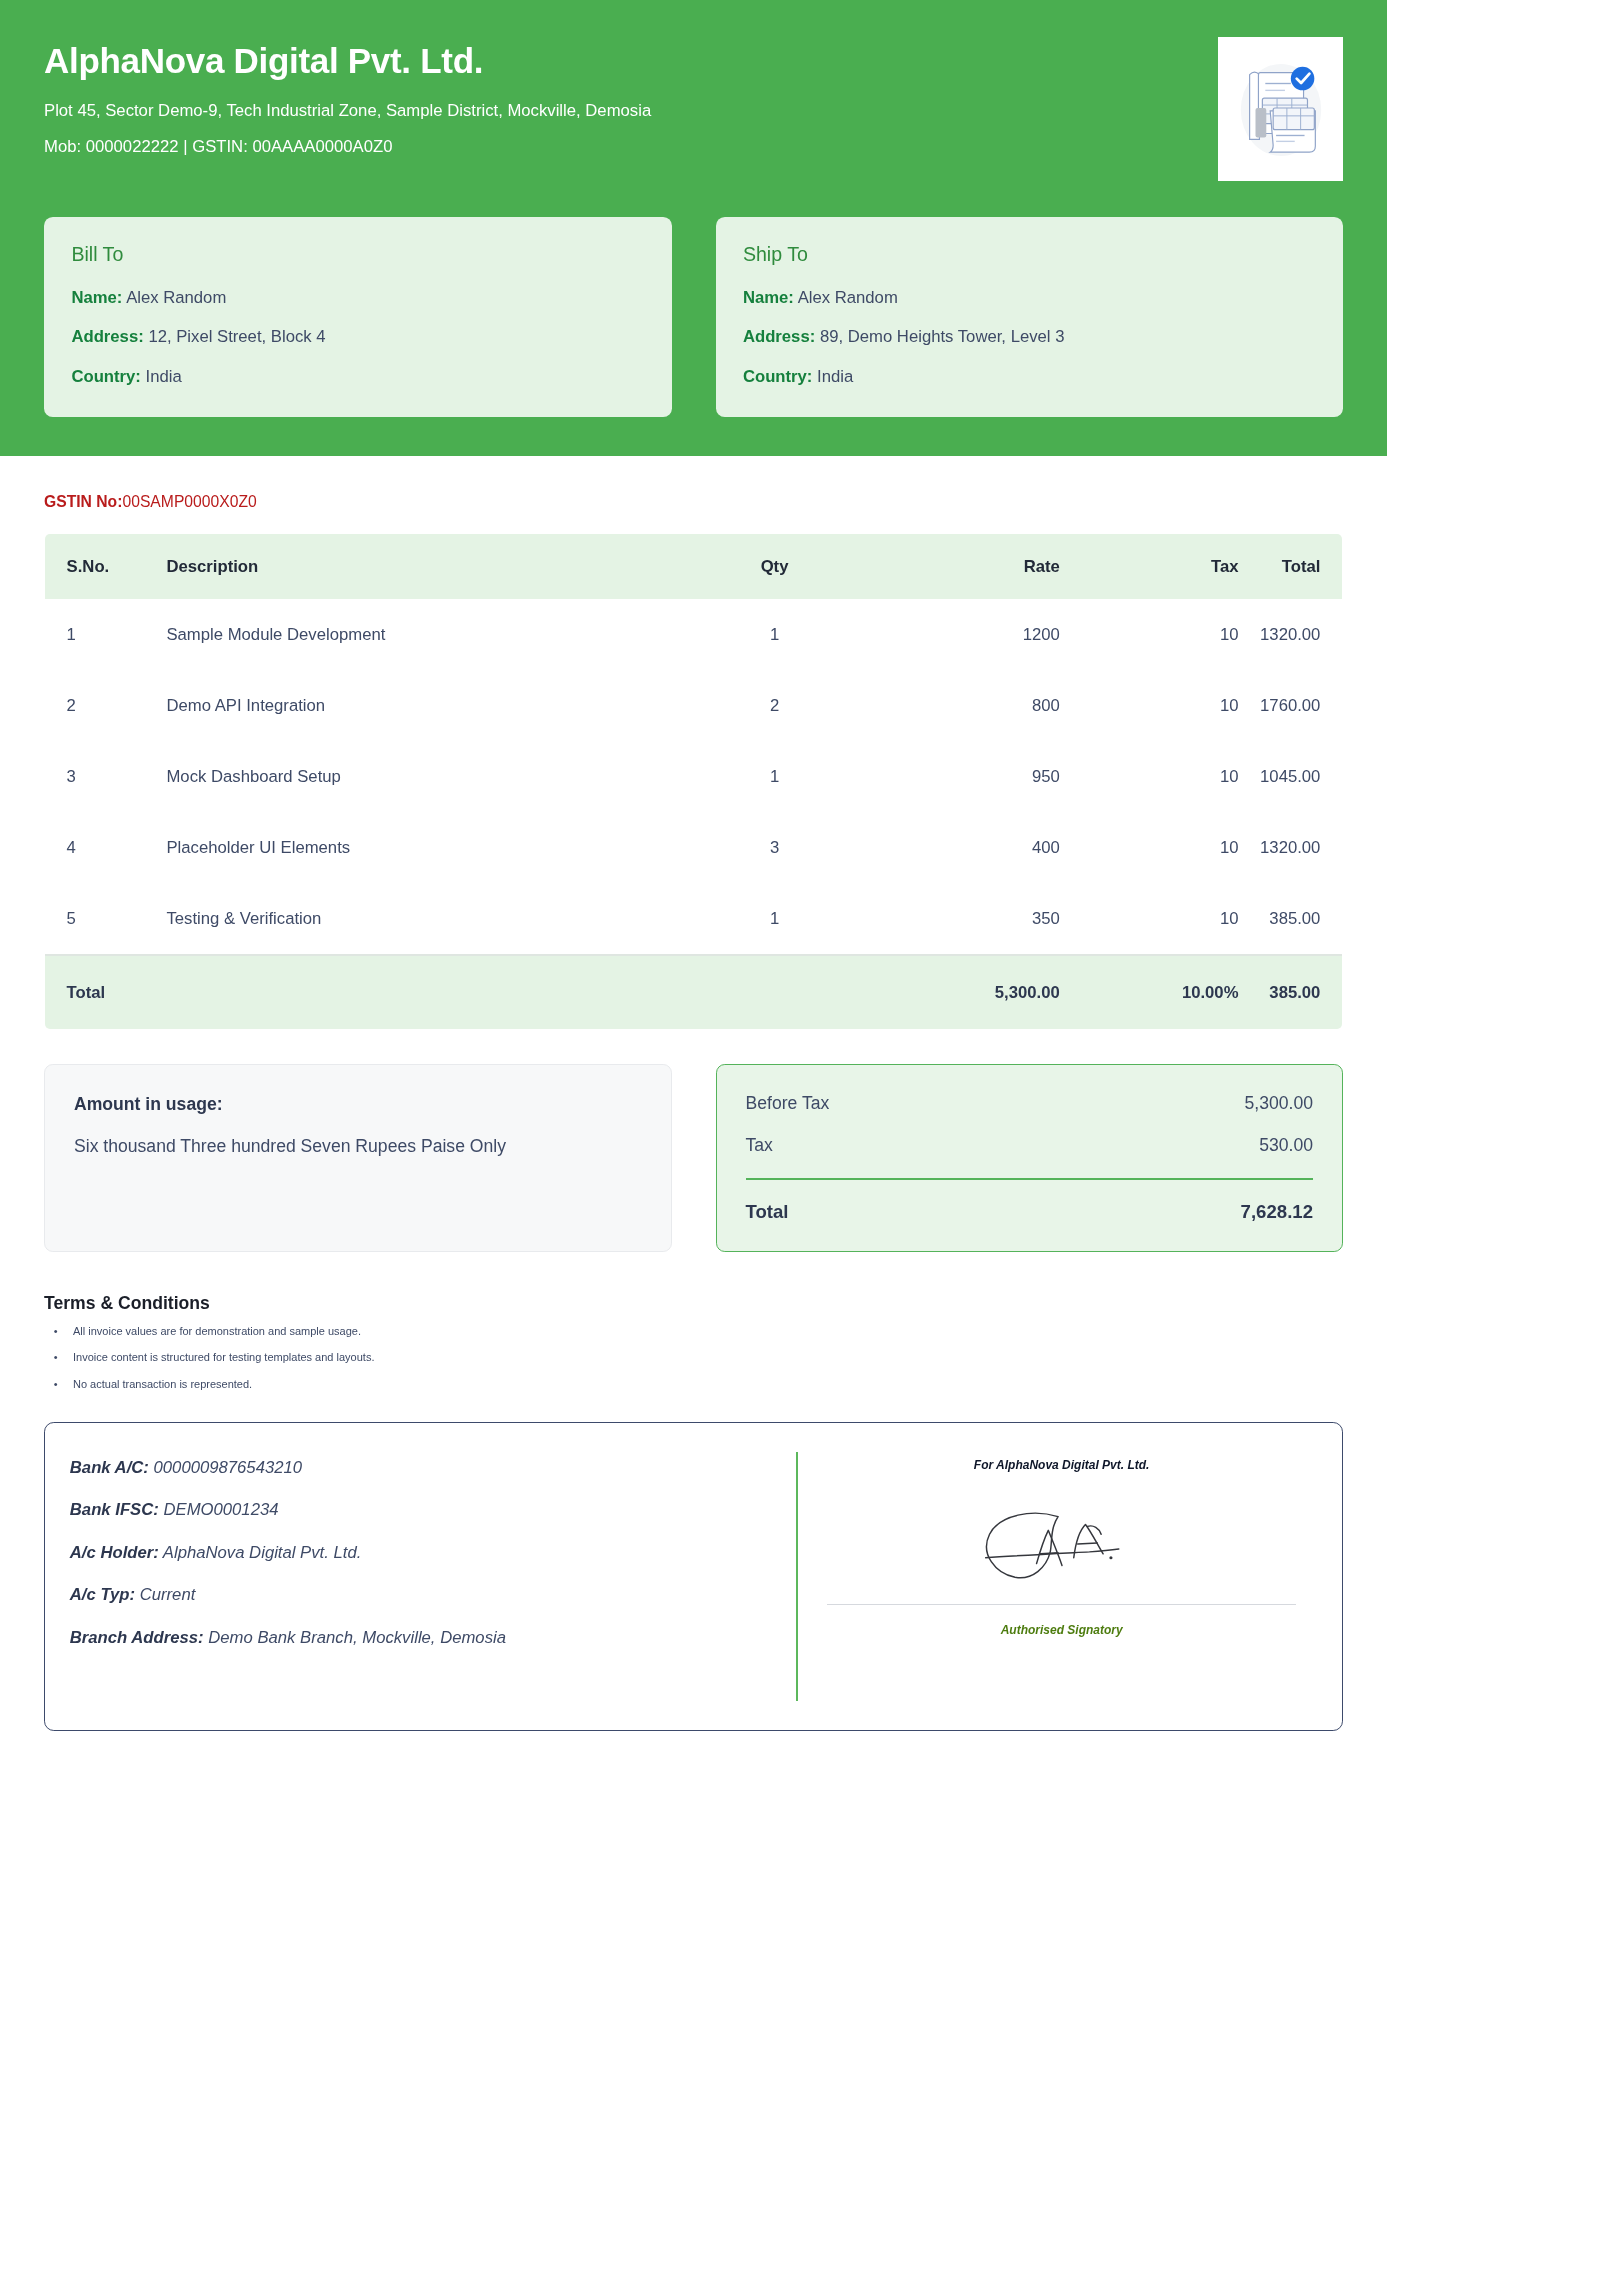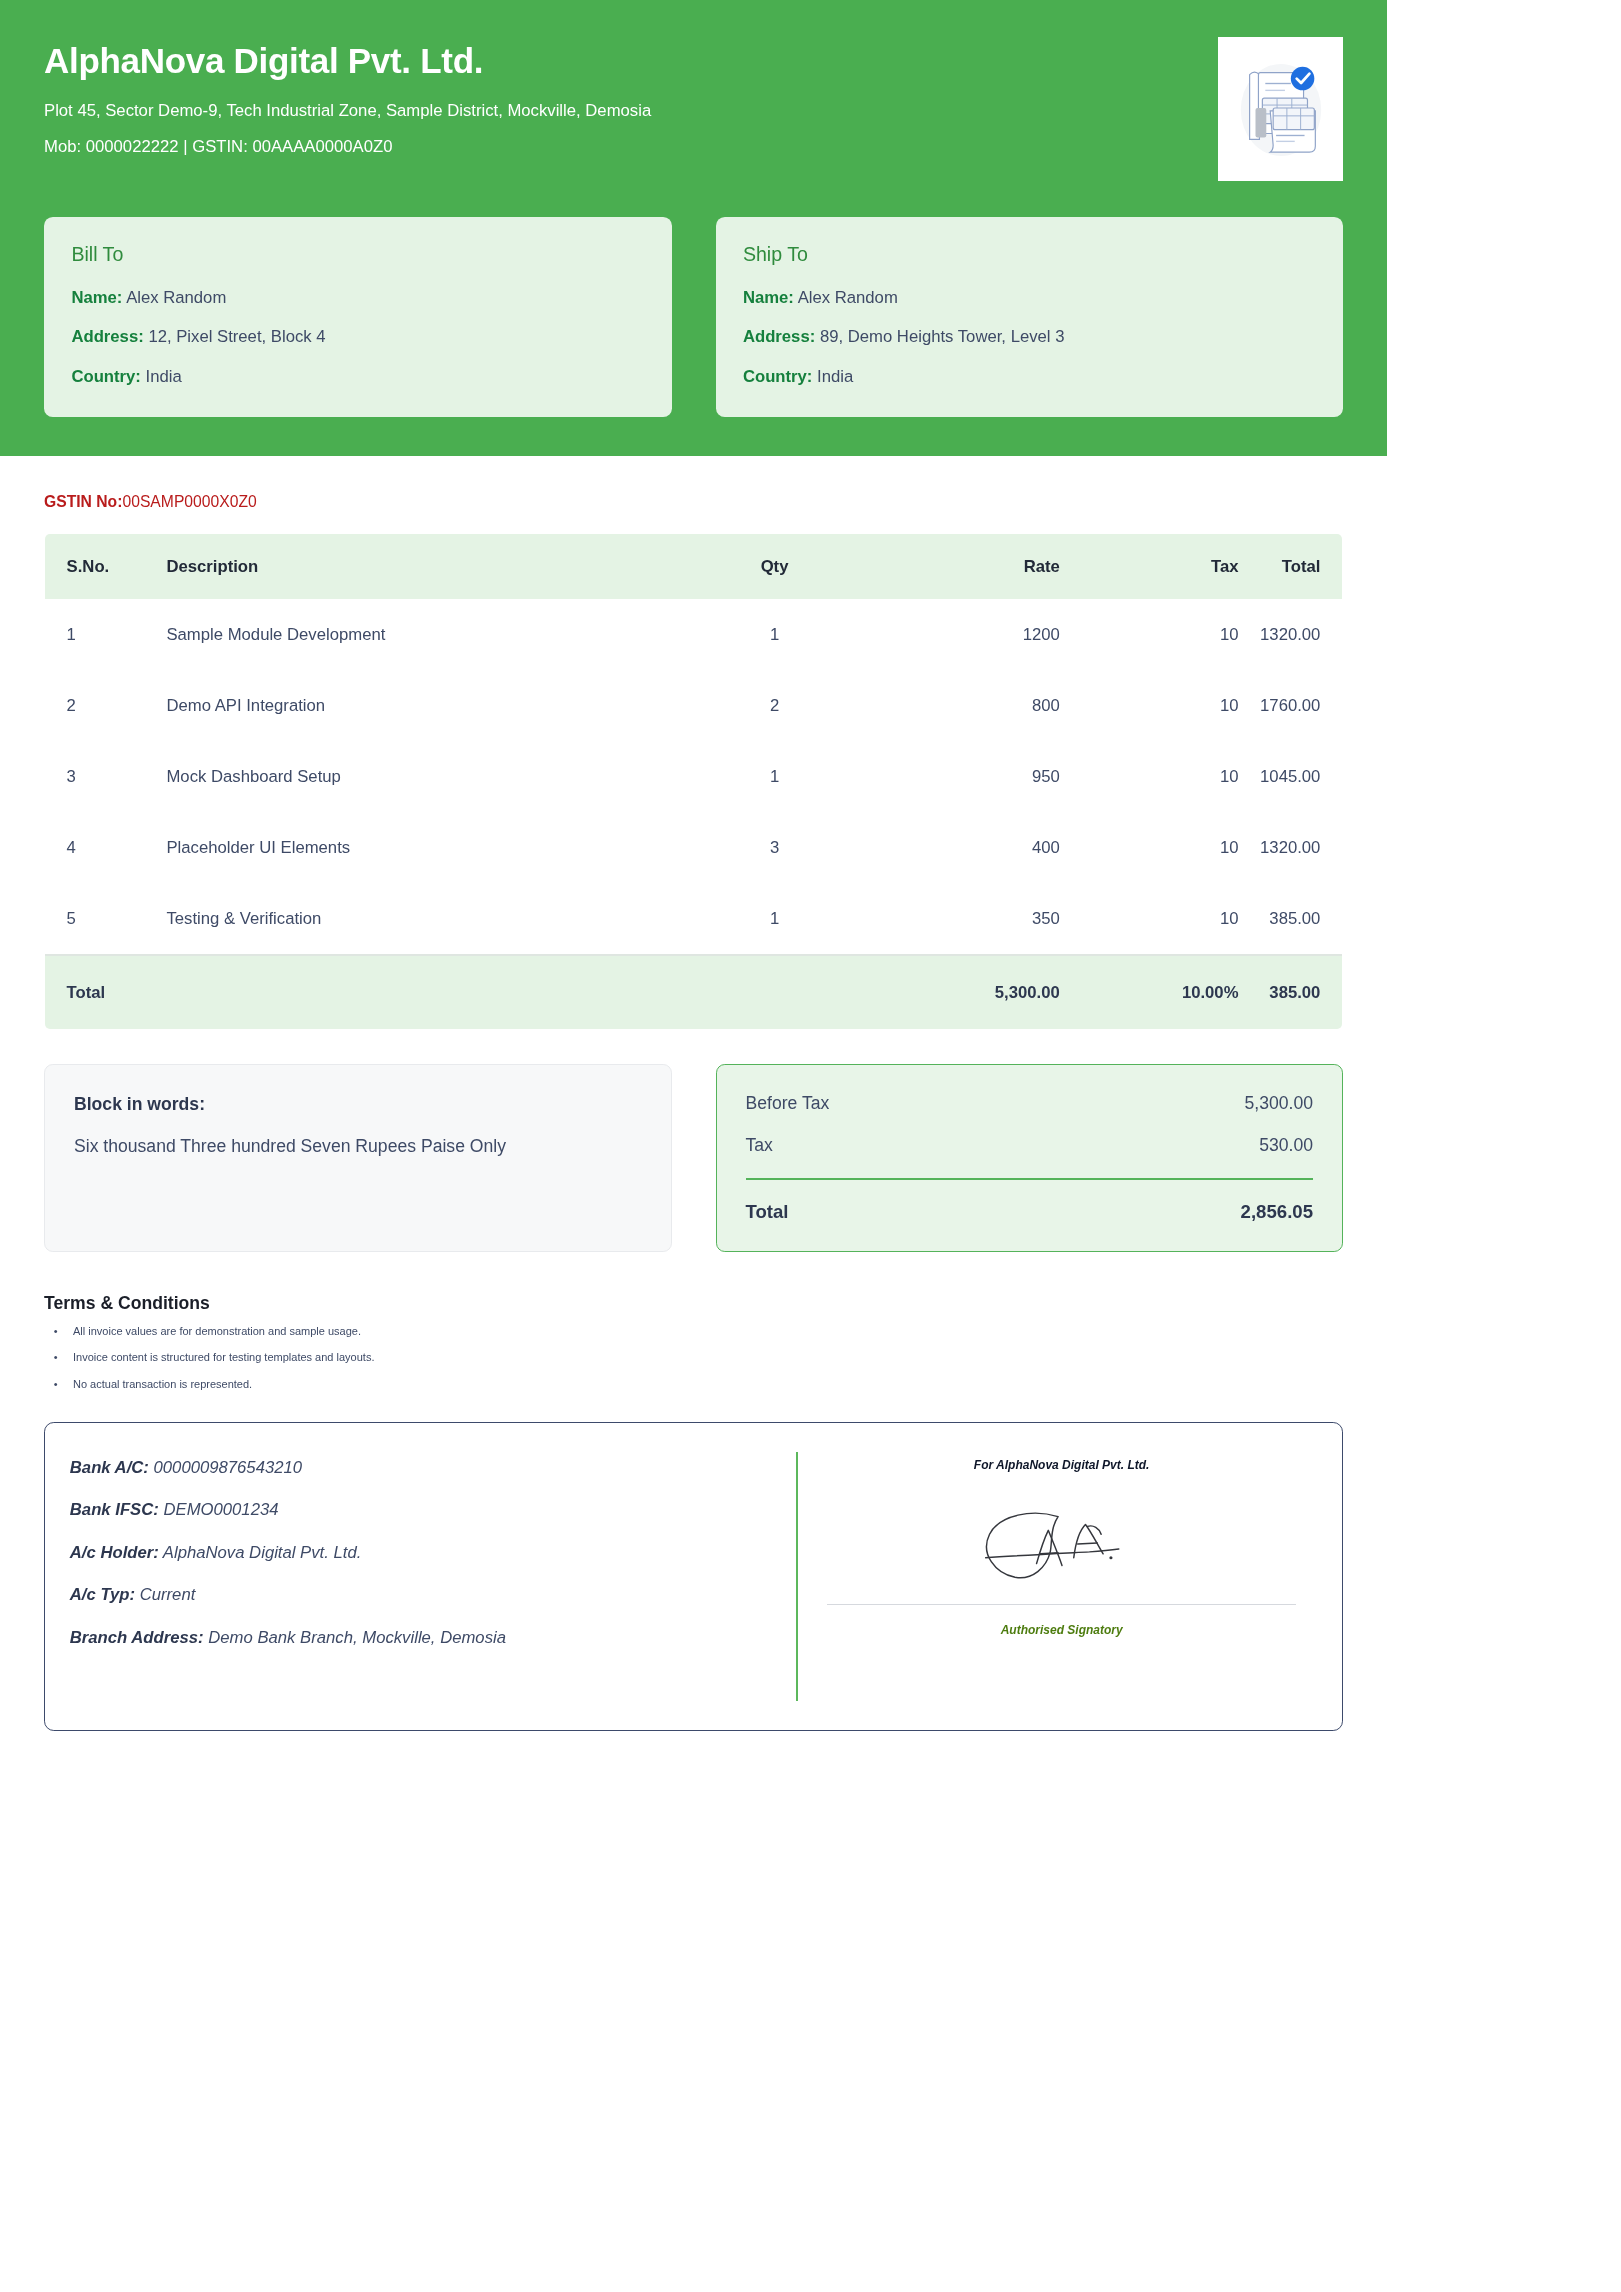--- a/index.html
+++ b/index.html
@@ -431,37 +431,37 @@
           <td class="col-rate">5,300.00</td>
           <td class="col-tax">10.00%</td>
           <td class="col-total">385.00</td>
         </tr>
       </tfoot>
     </table>
 
     <div class="summary-row">
 
       <div class="words-box">
-        <div class="words-title">Block in words:</div>
+        <div class="words-title">Amount in usage:</div>
         <div class="words-value">Six thousand Three hundred Seven Rupees Paise Only</div>
       </div>
 
       <div class="totals-box">
         <div class="totals-line">
           <span>Before Tax</span>
           <span>5,300.00</span>
         </div>
         <div class="totals-line">
           <span>Tax</span>
           <span>530.00</span>
         </div>
         <div class="totals-divider"></div>
         <div class="totals-grand">
           <span>Total</span>
-          <span>2,856.05</span>
+          <span>7,628.12</span>
         </div>
       </div>
 
     </div>
 
     <div class="terms">
       <div class="terms-title">Terms &amp; Conditions</div>
       <ul class="terms-list">
         <li>All invoice values are for demonstration and sample usage.</li>
         <li>Invoice content is structured for testing templates and layouts.</li>

